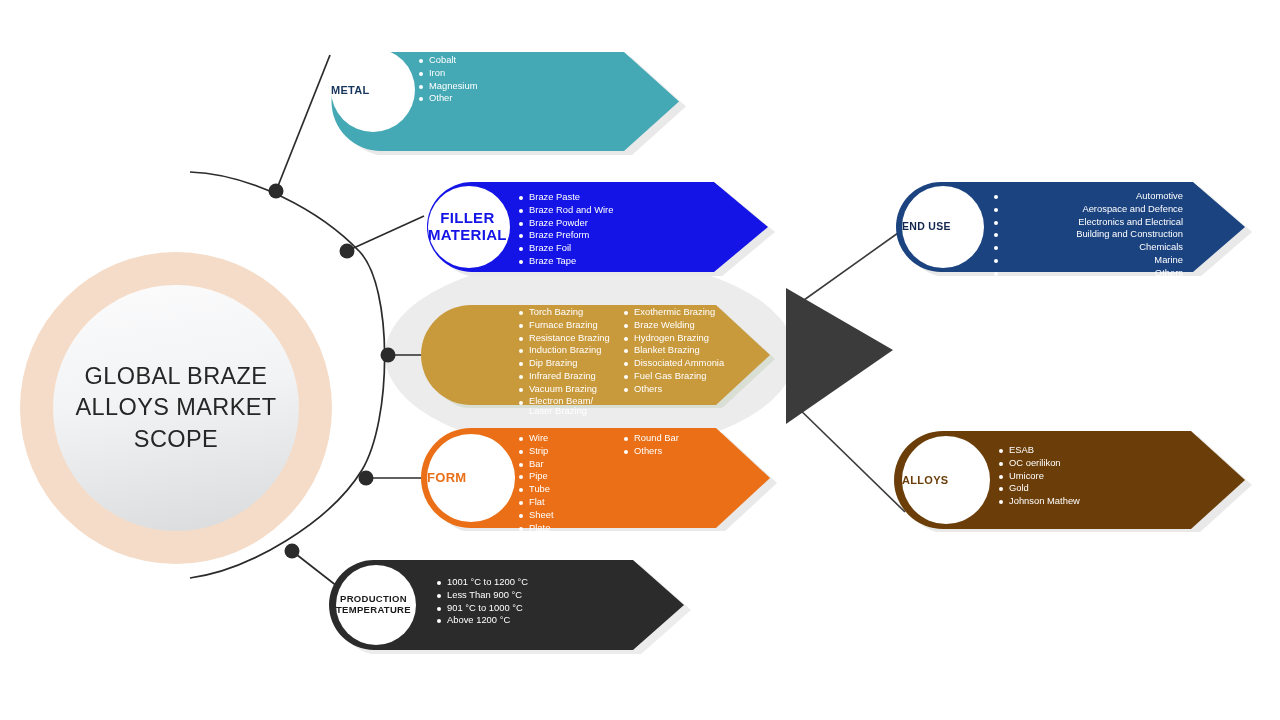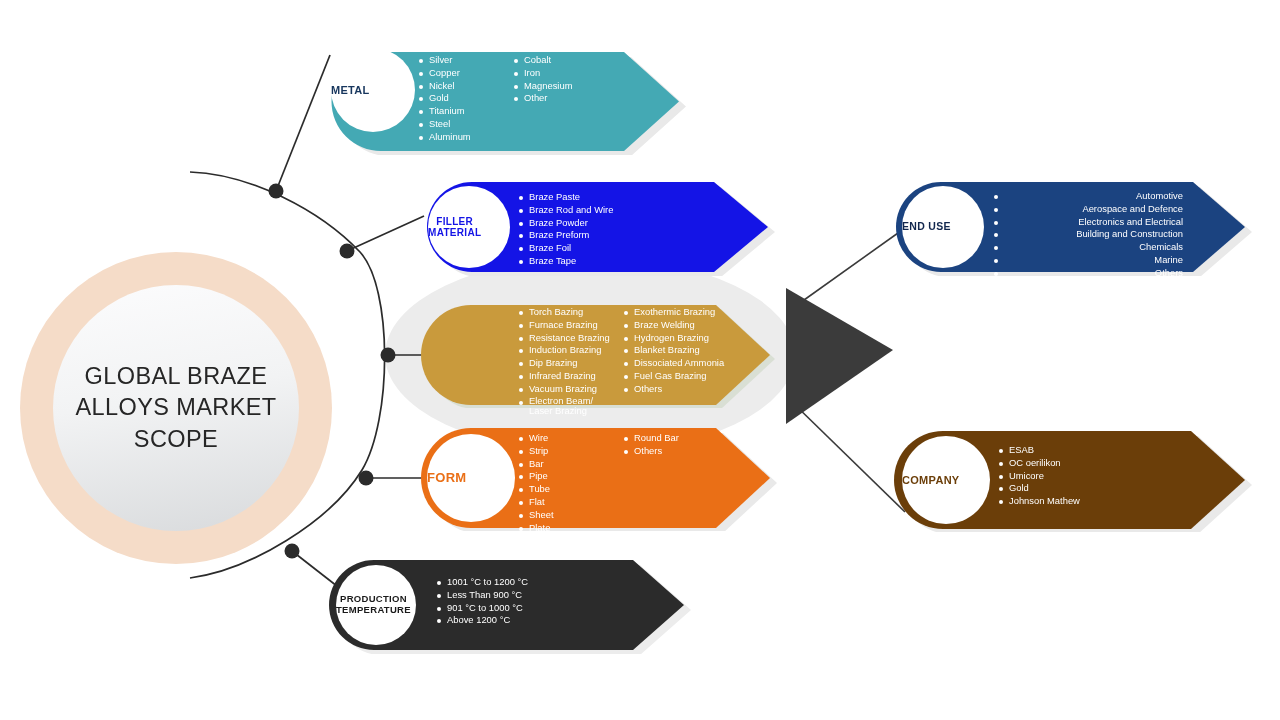--- a/index.html
+++ b/index.html
@@ -132,45 +132,36 @@
 
   <div class="band" style="left:322px; top:48px; width:368px; height:107px;">
     <svg class="band-shape" viewBox="0 0 368 107" preserveAspectRatio="none">
       <path d="M 59 4 L 302 4 L 357 53.5 L 302 103 L 59 103 A 49.5 49.5 0 0 1 59 4 Z" fill="#e9e9e9" transform="translate(7,5)"></path>
       <path d="M 59 4 L 302 4 L 357 53.5 L 302 103 L 59 103 A 49.5 49.5 0 0 1 59 4 Z" fill="#44a9b4"></path>
     </svg>
     <div class="band-circle" style="left:9px; top:54px; width:84px; height:84px; transform:translateY(-54px);">
       <span class="band-circle-label" style="color:#17365d; font-size:11px;">METAL</span>
     </div>
     <div class="band-cols" style="left:96px; top:6px;">
-      <div class="band-col" style="width:95px;">
-        <div class="li">Silver</div>
-        <div class="li">Copper</div>
-        <div class="li">Nickel</div>
-        <div class="li">Gold</div>
-        <div class="li">Titanium</div>
-        <div class="li">Steel</div>
-        <div class="li">Aluminum</div>
-      </div>
       <div class="band-col" style="width:110px;">
         <div class="li">Cobalt</div>
         <div class="li">Iron</div>
         <div class="li">Magnesium</div>
         <div class="li">Other</div>
       </div>
     </div>
   </div>
 
   <div class="band" style="left:418px; top:178px; width:360px; height:98px;">
     <svg class="band-shape" viewBox="0 0 360 98" preserveAspectRatio="none">
       <path d="M 54 4 L 296 4 L 350 49 L 296 94 L 54 94 A 45 45 0 0 1 54 4 Z" fill="#e9e9e9" transform="translate(7,5)"></path>
       <path d="M 54 4 L 296 4 L 350 49 L 296 94 L 54 94 A 45 45 0 0 1 54 4 Z" fill="#1414e6"></path>
     </svg>
     <div class="band-circle" style="left:10px; top:8px; width:82px; height:82px;">
-      <span class="band-circle-label" style="color:#1414e6; font-size:10px;">FILLER
+      <span class="band-circle-label" style="color:#1414e6; font-size:15px;">FILLER
 MATERIAL</span>
     </div>
     <div class="band-cols" style="left:100px; top:13px;">
       <div class="band-col" style="width:170px;">
         <div class="li">Braze Paste</div>
         <div class="li">Braze Rod and Wire</div>
         <div class="li">Braze Powder</div>
         <div class="li">Braze Preform</div>
         <div class="li">Braze Foil</div>
         <div class="li">Braze Tape</div>
@@ -272,21 +263,21 @@
       </div>
     </div>
   </div>
 
   <div class="band" style="left:893px; top:428px; width:360px; height:104px;">
     <svg class="band-shape" viewBox="0 0 360 104" preserveAspectRatio="none">
       <path d="M 50 3 L 298 3 L 352 52 L 298 101 L 50 101 A 49 49 0 0 1 50 3 Z" fill="#e9e9e9" transform="translate(7,5)"></path>
       <path d="M 50 3 L 298 3 L 352 52 L 298 101 L 50 101 A 49 49 0 0 1 50 3 Z" fill="#6b3e09"></path>
     </svg>
     <div class="band-circle" style="left:9px; top:8px; width:88px; height:88px;">
-      <span class="band-circle-label" style="color:#6b3e09; font-size:11px;">COMPANY</span>
+      <span class="band-circle-label" style="color:#6b3e09; font-size:11px;">ALLOYS</span>
     </div>
     <div class="band-cols" style="left:105px; top:16px;">
       <div class="band-col" style="width:170px;">
         <div class="li">ESAB</div>
         <div class="li">OC oerilikon</div>
         <div class="li">Umicore</div>
         <div class="li">Gold</div>
         <div class="li">Johnson Mathew</div>
       </div>
     </div>

